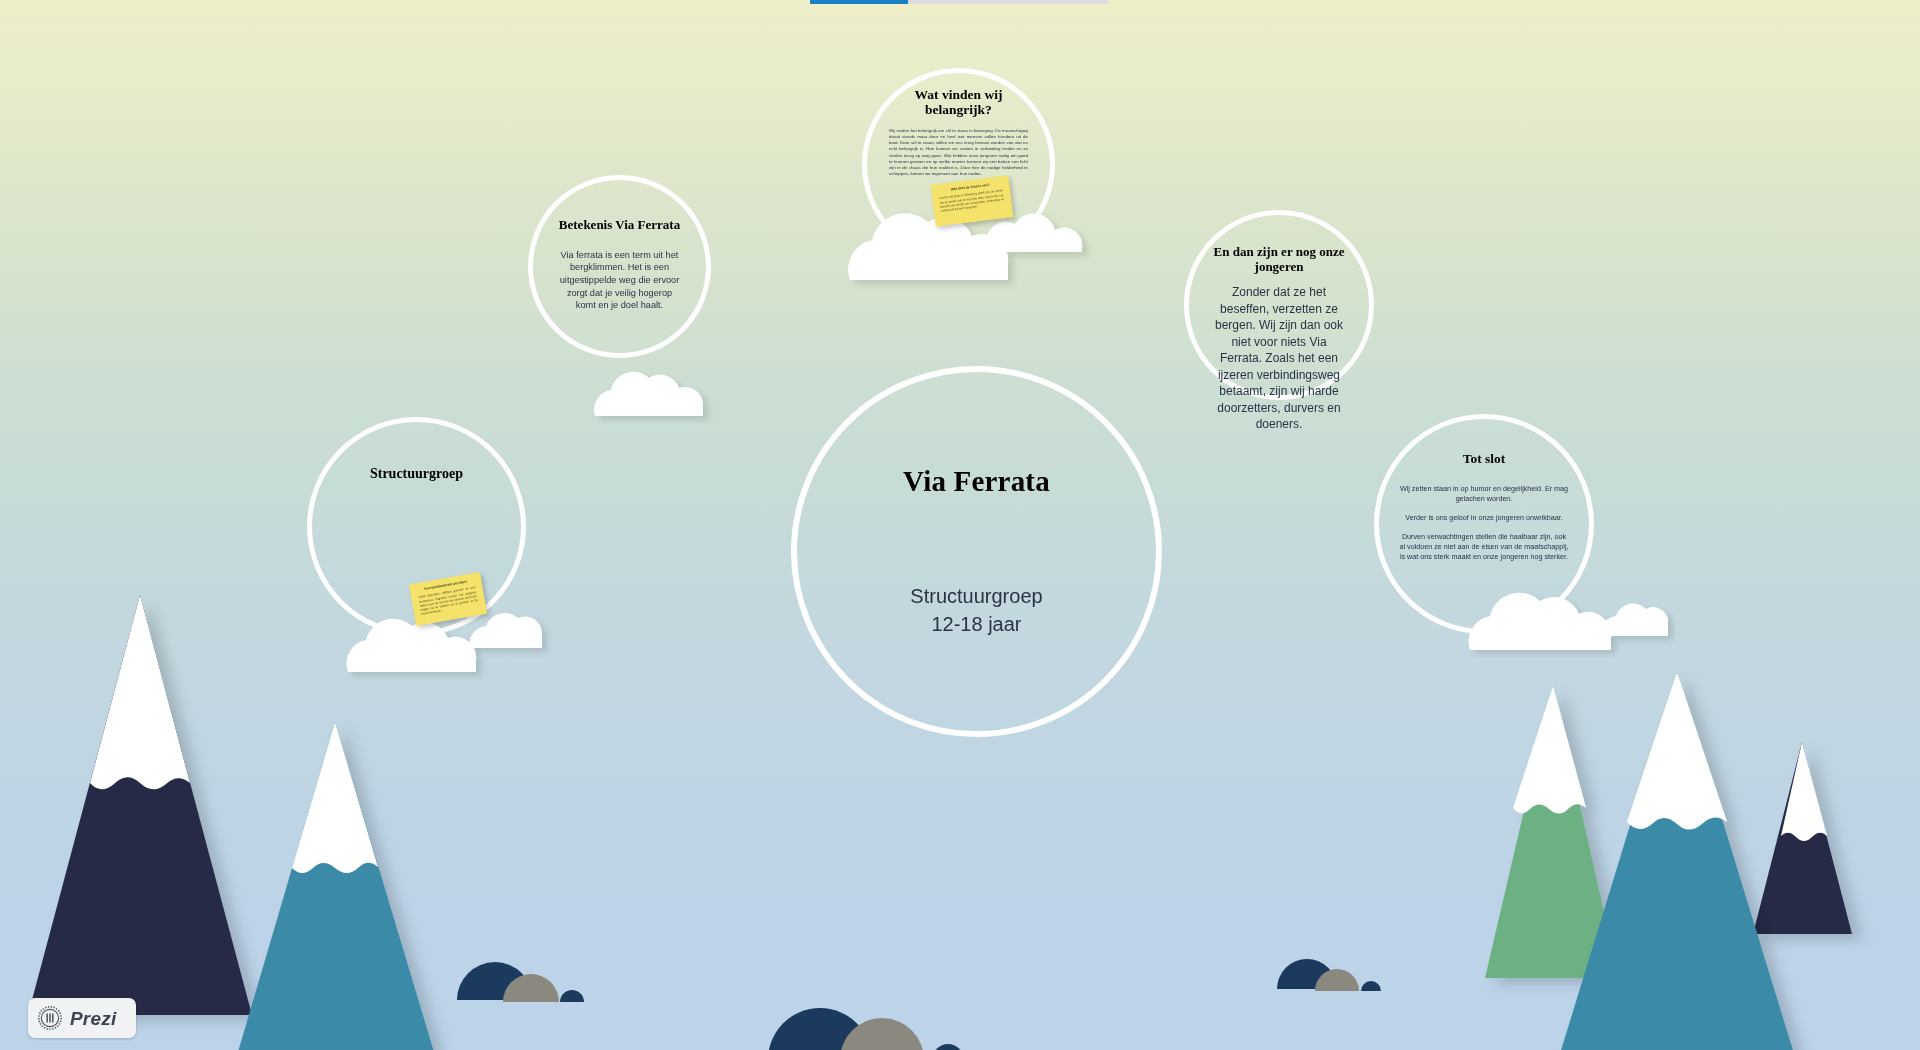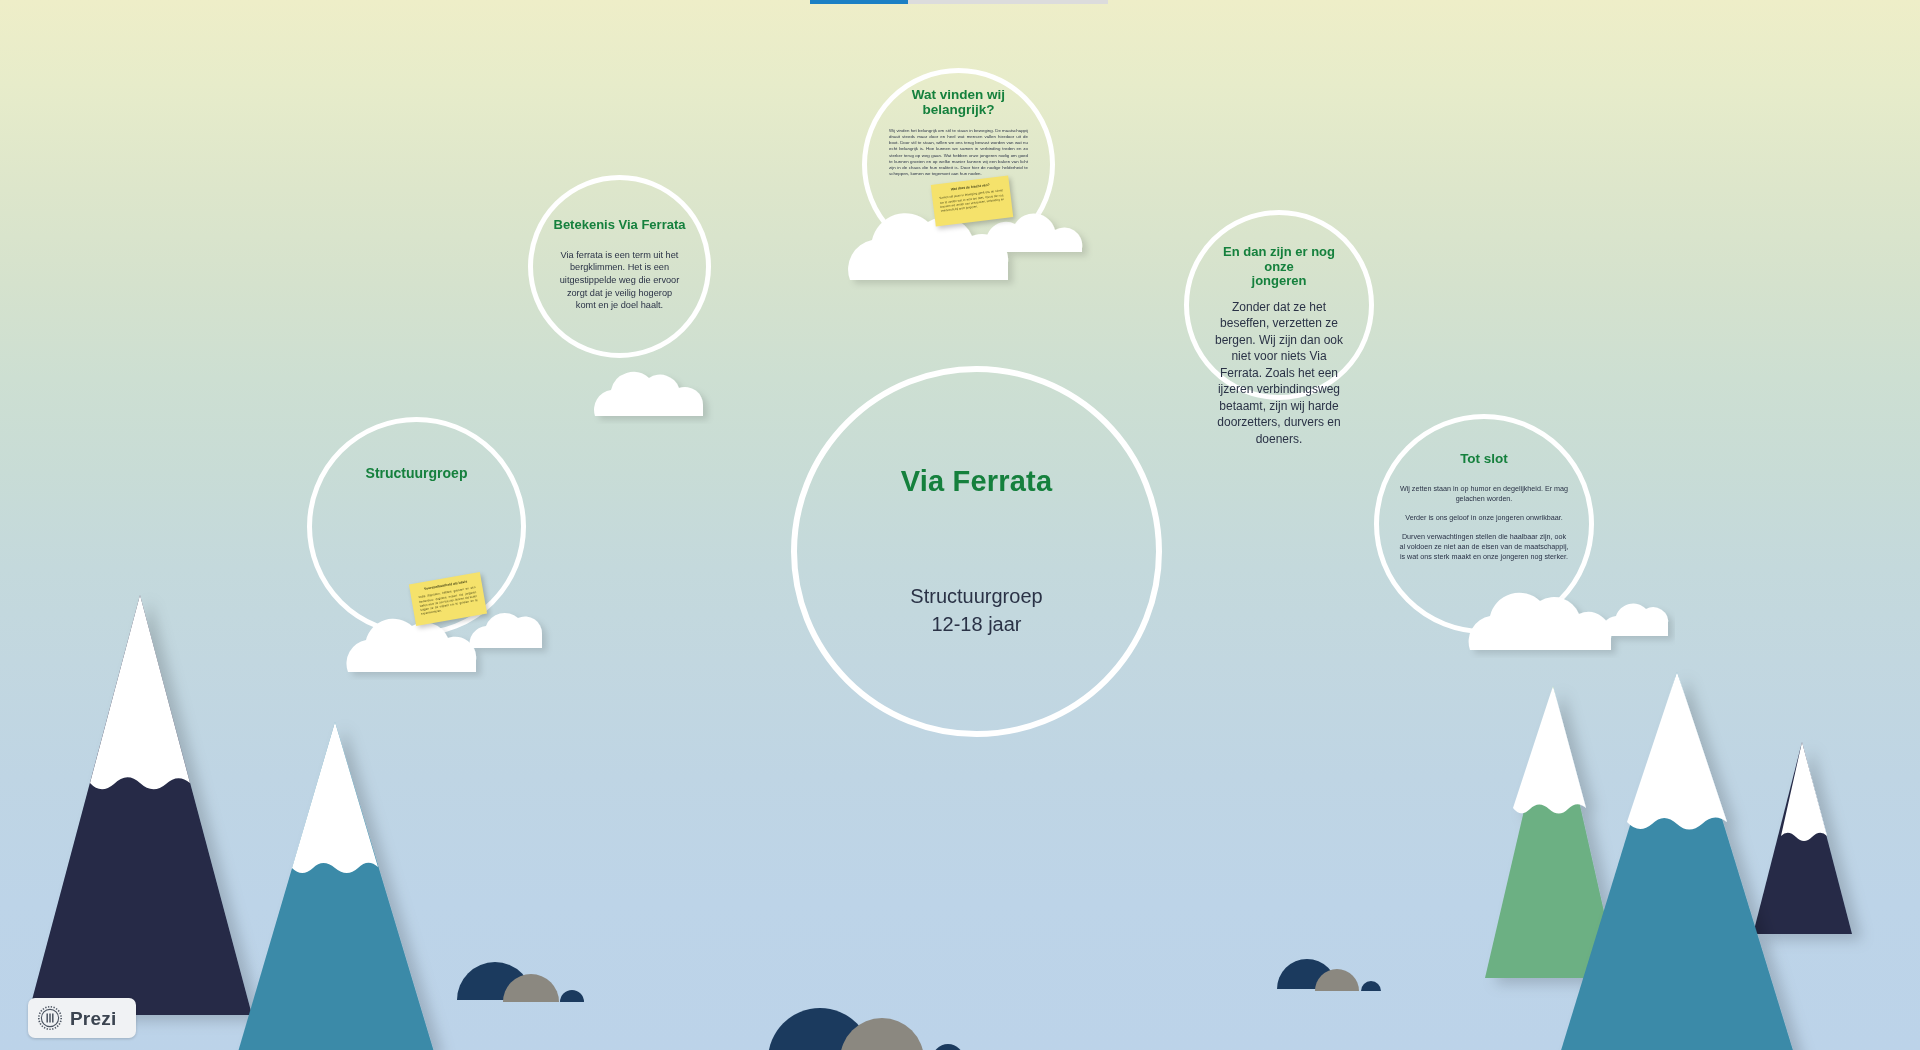--- a/index.html
+++ b/index.html
@@ -31,20 +31,21 @@
   #progress-fill{ height:100%; background:#1b80c4; }
 
   
   #prezi-logo{
     position:absolute; left:28px; bottom:12px;
     width:108px; height:40px; border-radius:7px;
     background:#f0f2f4; display:flex; align-items:center;
     gap:7px; padding-left:9px;
     box-shadow:0 1px 3px rgba(0,0,0,.18);
     z-index:60;
+    font-style:italic;
   }
   #prezi-logo .mark{ width:26px; height:26px; flex:0 0 26px; }
   #prezi-logo .word{
     font-size:19px; font-weight:bold; color:#3b4450;
     letter-spacing:.2px; line-height:1;
   }
 
   
   .mtn{ position:absolute; }
   .mtn svg{ display:block; overflow:visible; }
@@ -55,22 +56,22 @@
 
   
   .node{
     position:absolute; border-radius:50%;
     border:5px solid #ffffff;
     display:flex; flex-direction:column;
     align-items:center; justify-content:flex-start;
     text-align:center;
   }
   .node .title{
-    font-family:Liberation Sans, sans-serif;
-    font-weight:bold; color:#15803d;
+    font-family:Liberation Serif, serif;
+    font-weight:bold; color:#000000;
     line-height:1.12;
   }
   .node .body{
     color:#2a3246; line-height:1.38;
     font-family:Liberation Sans, sans-serif;
   }
   .node .body p{ margin:0 0 9px 0; }
   .node .body p:last-child{ margin-bottom:0;text-align:center; }
 
   

